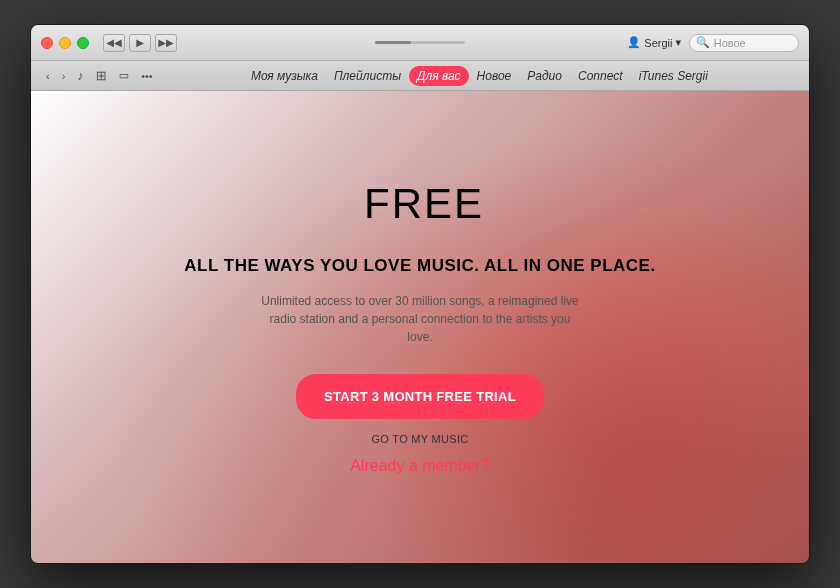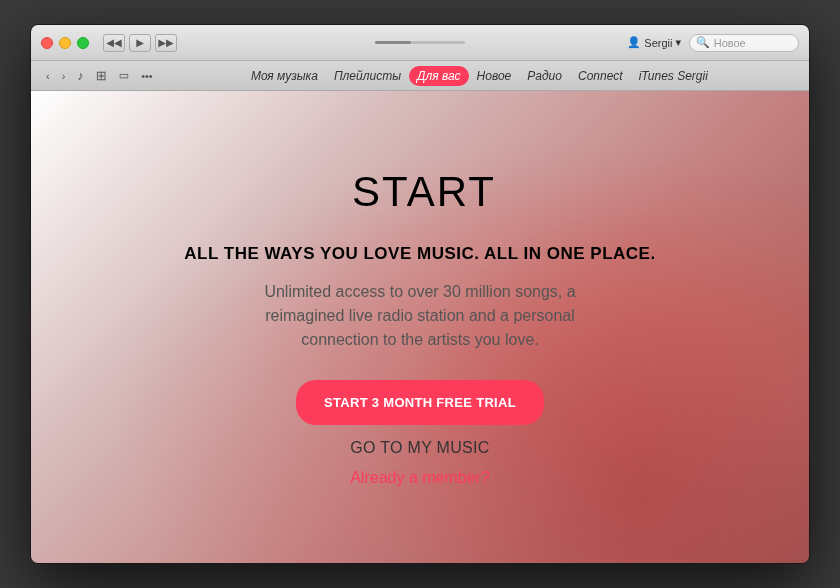--- a/index.html
+++ b/index.html
@@ -248,21 +248,21 @@
     .tagline {
       font-size: 17px;
       font-weight: 700;
       color: #000;
       letter-spacing: 0.5px;
       margin-bottom: 16px;
       text-transform: uppercase;
     }
 
     .description {
-      font-size: 16px;
+      font-size: 12px;
       color: #555;
       max-width: 320px;
       line-height: 1.5;
       margin-bottom: 28px;
     }
 
     .btn-trial {
       background: #fc3c5a;
       color: white;
       border: none;
@@ -270,21 +270,21 @@
       padding: 15px 28px;
       font-size: 13px;
       font-weight: 600;
       cursor: pointer;
       letter-spacing: 0.3px;
       margin-bottom: 14px;
       text-transform: uppercase;
     }
 
     .link-goto {
-      font-size: 16px;
+      font-size: 11px;
       color: #333;
       cursor: pointer;
       margin-bottom: 12px;
       text-transform: uppercase;
       letter-spacing: 0.3px;
       text-align: center;
     }
 
     .link-member {
       font-size: 16px;
@@ -349,21 +349,21 @@
   </div>
 
   <div class="content">
     <div class="bg-gradient"></div>
     <div class="crowd-overlay"></div>
     <div class="crowd-silhouette"></div>
 
     <div class="content-center">
       <div class="apple-music-logo">
         <span class="apple-icon"></span>
-        <span class="music-text">START</span>
+        <span class="music-text">FREE</span>
       </div>
 
       <div class="tagline">ALL THE WAYS YOU LOVE MUSIC. ALL IN ONE PLACE.</div>
 
       <div class="description">Unlimited access to over 30 million songs, a reimagined live radio station and a personal connection to the artists you love.</div>
 
       <button class="btn-trial">START 3 MONTH FREE TRIAL</button>
 
       <div class="link-goto">GO TO MY MUSIC</div>
 

